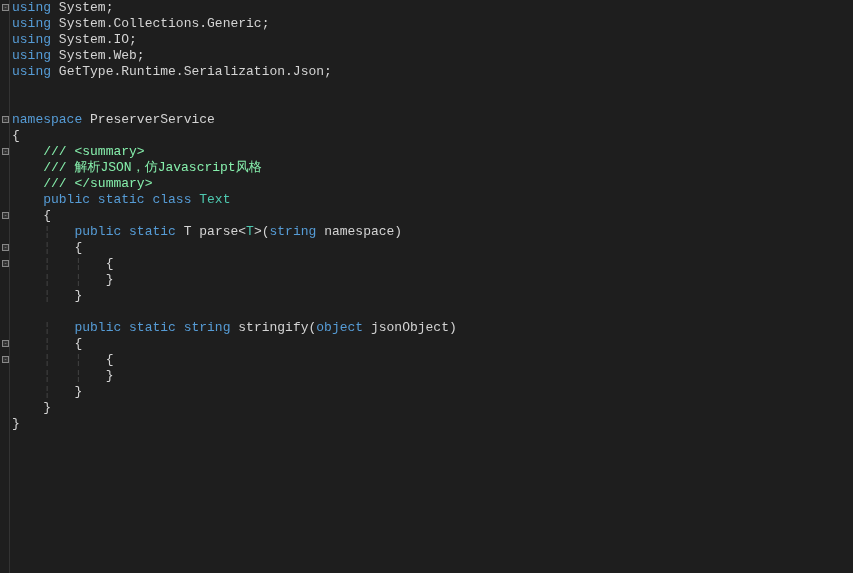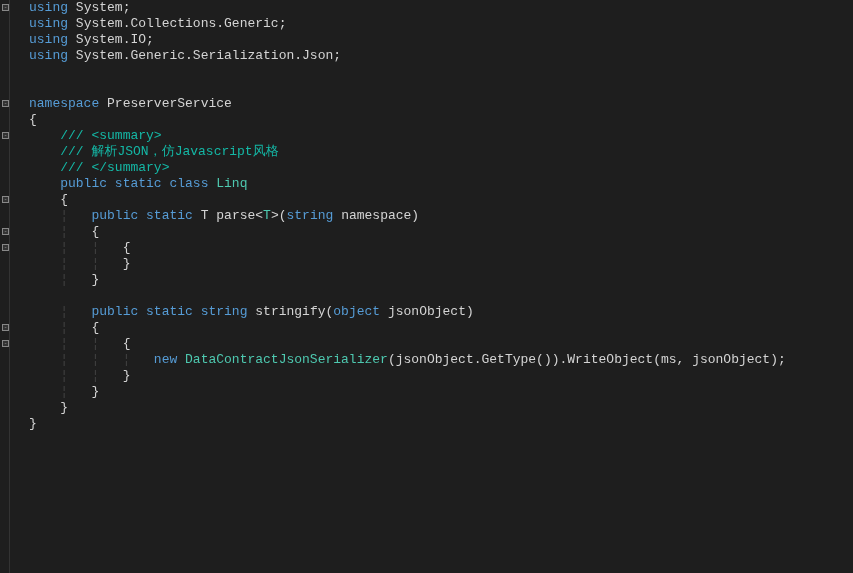--- a/index.html
+++ b/index.html
@@ -30,21 +30,21 @@
     }
     .code-area {
       flex: 1;
       position: relative;
       padding-left: 0;
       font-family: Consolas, 'Courier New', monospace;
     }
     .line {
       height: 16px;
       white-space: pre;
-      padding-left: 19px;
+      padding-left: 2px;
       position: relative;
     }
     .line.highlight {
       background: #2a2a2a;
       border-top: 1px solid #555;
       border-bottom: 1px solid #555;
       margin-left: -2px;
       padding-left: 4px;
       width: calc(100% + 2px);
     }
@@ -61,21 +61,21 @@
       border: 1px solid #888;
       background: #333;
       font-size: 6px;
       line-height: 5px;
       text-align: center;
       color: #aaa;
       cursor: pointer;
     }
     .kw { color: #569cd6; }
     .type { color: #4ec9b0; }
-    .com { color: #14b8a6; }
+    .com { color: #86efac; }
     .ident { color: #d4d4d4; }
     .punct { color: #d4d4d4; }
     .ret-hl {
       background: #264f78;
       outline: 1px solid #7fb0ff;
       color: #569cd6;
       padding: 0 1px;
     }
     .cursor {
       display: inline-block;
@@ -92,40 +92,40 @@
 </head>
 <body>
 
 <div class="editor">
   <div class="gutter"></div>
   <div class="code-area">
 
     <div class="line"><span class="fold-marker">-</span><span class="kw">using</span> <span class="ident">System</span><span class="punct">;</span></div>
     <div class="line"><span class="kw">using</span> <span class="ident">System.Collections.Generic</span><span class="punct">;</span></div>
     <div class="line"><span class="kw">using</span> <span class="ident">System.IO</span><span class="punct">;</span></div>
-    <div class="line"><span class="kw">using</span> <span class="ident">System.Generic.Serialization.Json</span><span class="punct">;</span></div>
+    <div class="line"><span class="kw">using</span> <span class="ident">System.Web</span><span class="punct">;</span></div>
+    <div class="line"><span class="kw">using</span> <span class="ident">GetType.Runtime.Serialization.Json</span><span class="punct">;</span></div>
 
     <div class="blank-section"></div>
 
     <div class="line"><span class="fold-marker">-</span><span class="kw">namespace</span> <span class="ident">PreserverService</span></div>
     <div class="line"><span class="punct">{</span></div>
     <div class="line"><span class="fold-marker">-</span>    <span class="com">/// &lt;summary&gt;</span></div>
     <div class="line">    <span class="com">/// 解析JSON，仿Javascript风格</span></div>
     <div class="line">    <span class="com">/// &lt;/summary&gt;</span></div>
-    <div class="line">    <span class="kw">public static class</span> <span class="type">Linq</span></div>
+    <div class="line">    <span class="kw">public static class</span> <span class="type">Text</span></div>
     <div class="line"><span class="fold-marker">-</span>    <span class="punct">{</span></div>
     <div class="line"><span class="guide">    ¦   </span><span class="kw">public static</span> <span class="ident">T</span> <span class="ident">parse&lt;</span><span class="type">T</span><span class="ident">&gt;(</span><span class="kw">string</span> <span class="ident">namespace)</span></div>
     <div class="line"><span class="fold-marker">-</span><span class="guide">    ¦   </span><span class="punct">{</span></div>
     <div class="line"><span class="fold-marker">-</span><span class="guide">    ¦   ¦   </span><span class="punct">{</span></div>
     <div class="line"><span class="guide">    ¦   ¦   </span><span class="punct">}</span></div>
     <div class="line"><span class="guide">    ¦   </span><span class="punct">}</span></div>
     <div class="line"></div>
     <div class="line"><span class="guide">    ¦   </span><span class="kw">public static</span> <span class="kw">string</span> <span class="ident">stringify(</span><span class="kw">object</span> <span class="ident">jsonObject)</span></div>
     <div class="line"><span class="fold-marker">-</span><span class="guide">    ¦   </span><span class="punct">{</span></div>
     <div class="line"><span class="fold-marker">-</span><span class="guide">    ¦   ¦   </span><span class="punct">{</span></div>
-    <div class="line"><span class="guide">    ¦   ¦   ¦   </span><span class="kw">new</span> <span class="type">DataContractJsonSerializer</span><span class="ident">(jsonObject.GetType()).WriteObject(ms, jsonObject);</span></div>
     <div class="line"><span class="guide">    ¦   ¦   </span><span class="punct">}</span></div>
     <div class="line"><span class="guide">    ¦   </span><span class="punct">}</span></div>
     <div class="line">    <span class="punct">}</span></div>
     <div class="line"><span class="punct">}</span></div>
 
   </div>
 </div>
 
 </body></html>

